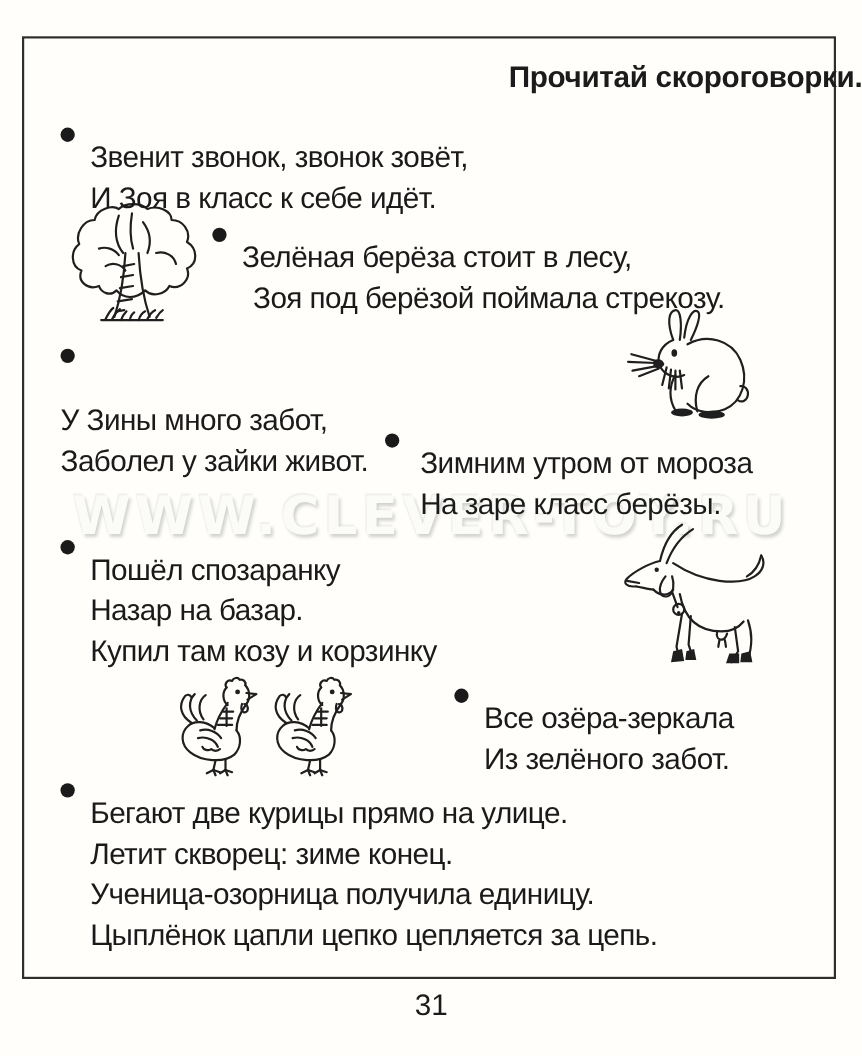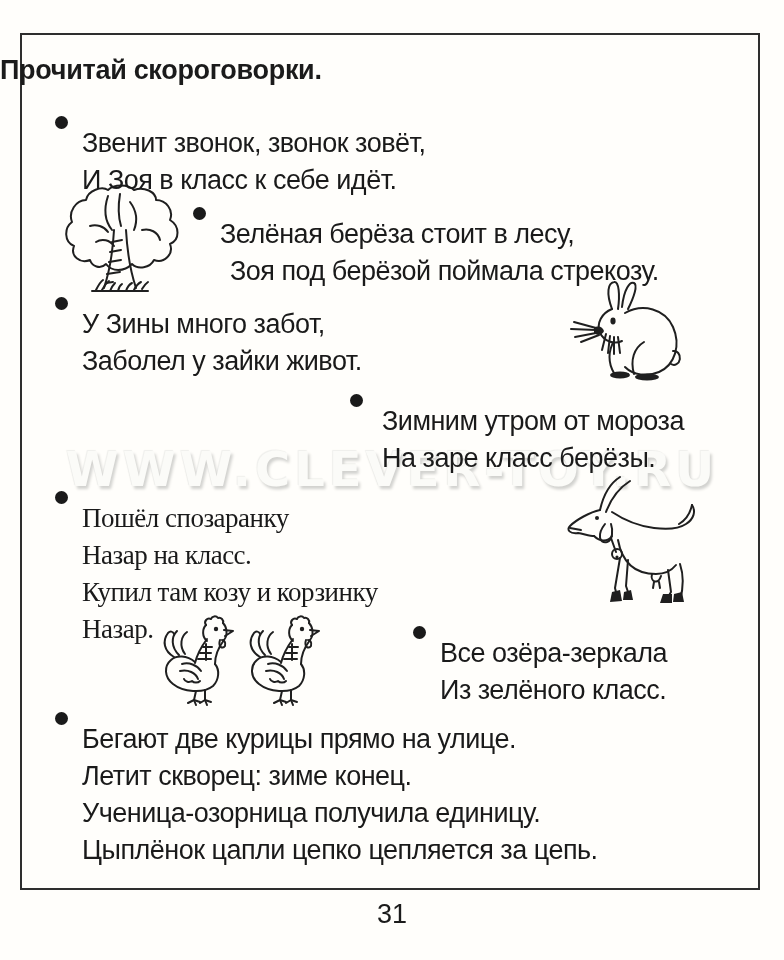--- a/index.html
+++ b/index.html
@@ -9,21 +9,21 @@
     font-family:"Liberation Sans",sans-serif;
     position:relative;overflow:hidden;
   }
   .page{position:absolute;inset:0;}
   .frame{
     position:absolute;left:20px;top:33px;width:736px;height:853px;
     border:2px solid #2e2e2e;background:transparent;
   }
   .title{
     position:absolute;left:0;top:55px;width:100%;
-    text-align:left;font-size:27px;font-weight:600;
+    text-align:right;font-size:27px;font-weight:600;
     color:#1b1b1b;letter-spacing:-0.3px;z-index:3;
   }
   .tw{
     position:absolute;display:flex;gap:14px;z-index:3;
   }
   .dot{
     width:13px;height:13px;border-radius:50%;background:#1a1a1a;
     margin-top:11px;flex-shrink:0;
   }
   .lines{
@@ -96,21 +96,21 @@
   </div>
 
   <div class="tw" style="left:193px;top:196px;">
     <span class="dot"></span>
     <div class="lines">
       <div>Зелёная берёза стоит в лесу,</div>
       <div style="padding-left:10px;">Зоя под берёзой поймала стрекозу.</div>
     </div>
   </div>
 
-  <div class="tw" style="left:55px;top:286px;">
+  <div class="tw" style="left:55px;top:306px;flex-direction:column;">
     <span class="dot"></span>
     <div class="lines">
       <div>У Зины много забот,</div>
       <div>Заболел у зайки живот.</div>
     </div>
   </div>
 
   <div class="illus" style="left:568px;top:278px;">
     <svg width="120" height="110" viewBox="0 0 120 110">
       <path d="M44,31 C38,15 40,5 46,4 C51,3 52,17 50,31"></path>
@@ -136,27 +136,26 @@
   </div>
 
   <div class="tw" style="left:350px;top:383px;gap:19px;">
     <span class="dot"></span>
     <div class="lines">
       <div>Зимним утром от мороза</div>
       <div>На заре класс берёзы.</div>
     </div>
   </div>
 
-  <div class="tw" style="left:55px;top:480px;font-family:Liberation Serif, serif;">
+  <div class="tw" style="left:55px;top:480px;">
     <span class="dot"></span>
     <div class="lines">
       <div>Пошёл спозаранку</div>
-      <div>Назар на класс.</div>
+      <div>Назар на базар.</div>
       <div>Купил там козу и корзинку</div>
-      <div>Назар.</div>
     </div>
   </div>
 
   <div class="illus" style="left:560px;top:474px;">
     <svg width="145" height="134" viewBox="0 0 145 134">
       <path d="M40,36 C44,18 52,8 60,3"></path>
       <path d="M46,38 C52,22 62,12 70,7"></path>
       <path d="M40,36 C30,38 16,46 10,52 C6,56 10,60 18,59 C24,60 30,62 34,62"></path>
       <path d="M10,54 L21,56"></path>
       <circle class="fill-dark" cx="37" cy="44" r="2"></circle>
@@ -214,21 +213,21 @@
         <path d="M47,88 l6,2"></path>
       </g>
       <use href="#hen" x="86" y="0"></use>
     </svg>
   </div>
 
   <div class="tw" style="left:413px;top:615px;justify-content:space-between;">
     <span class="dot"></span>
     <div class="lines">
       <div>Все озёра-зеркала</div>
-      <div>Из зелёного класс.</div>
+      <div>Из зелёного забот.</div>
     </div>
   </div>
 
   <div class="tw" style="left:55px;top:701px;">
     <span class="dot"></span>
     <div class="lines">
       <div>Бегают две курицы прямо на улице.</div>
       <div>Летит скворец: зиме конец.</div>
       <div>Ученица-озорница получила единицу.</div>
       <div>Цыплёнок цапли цепко цепляется за цепь.</div>

